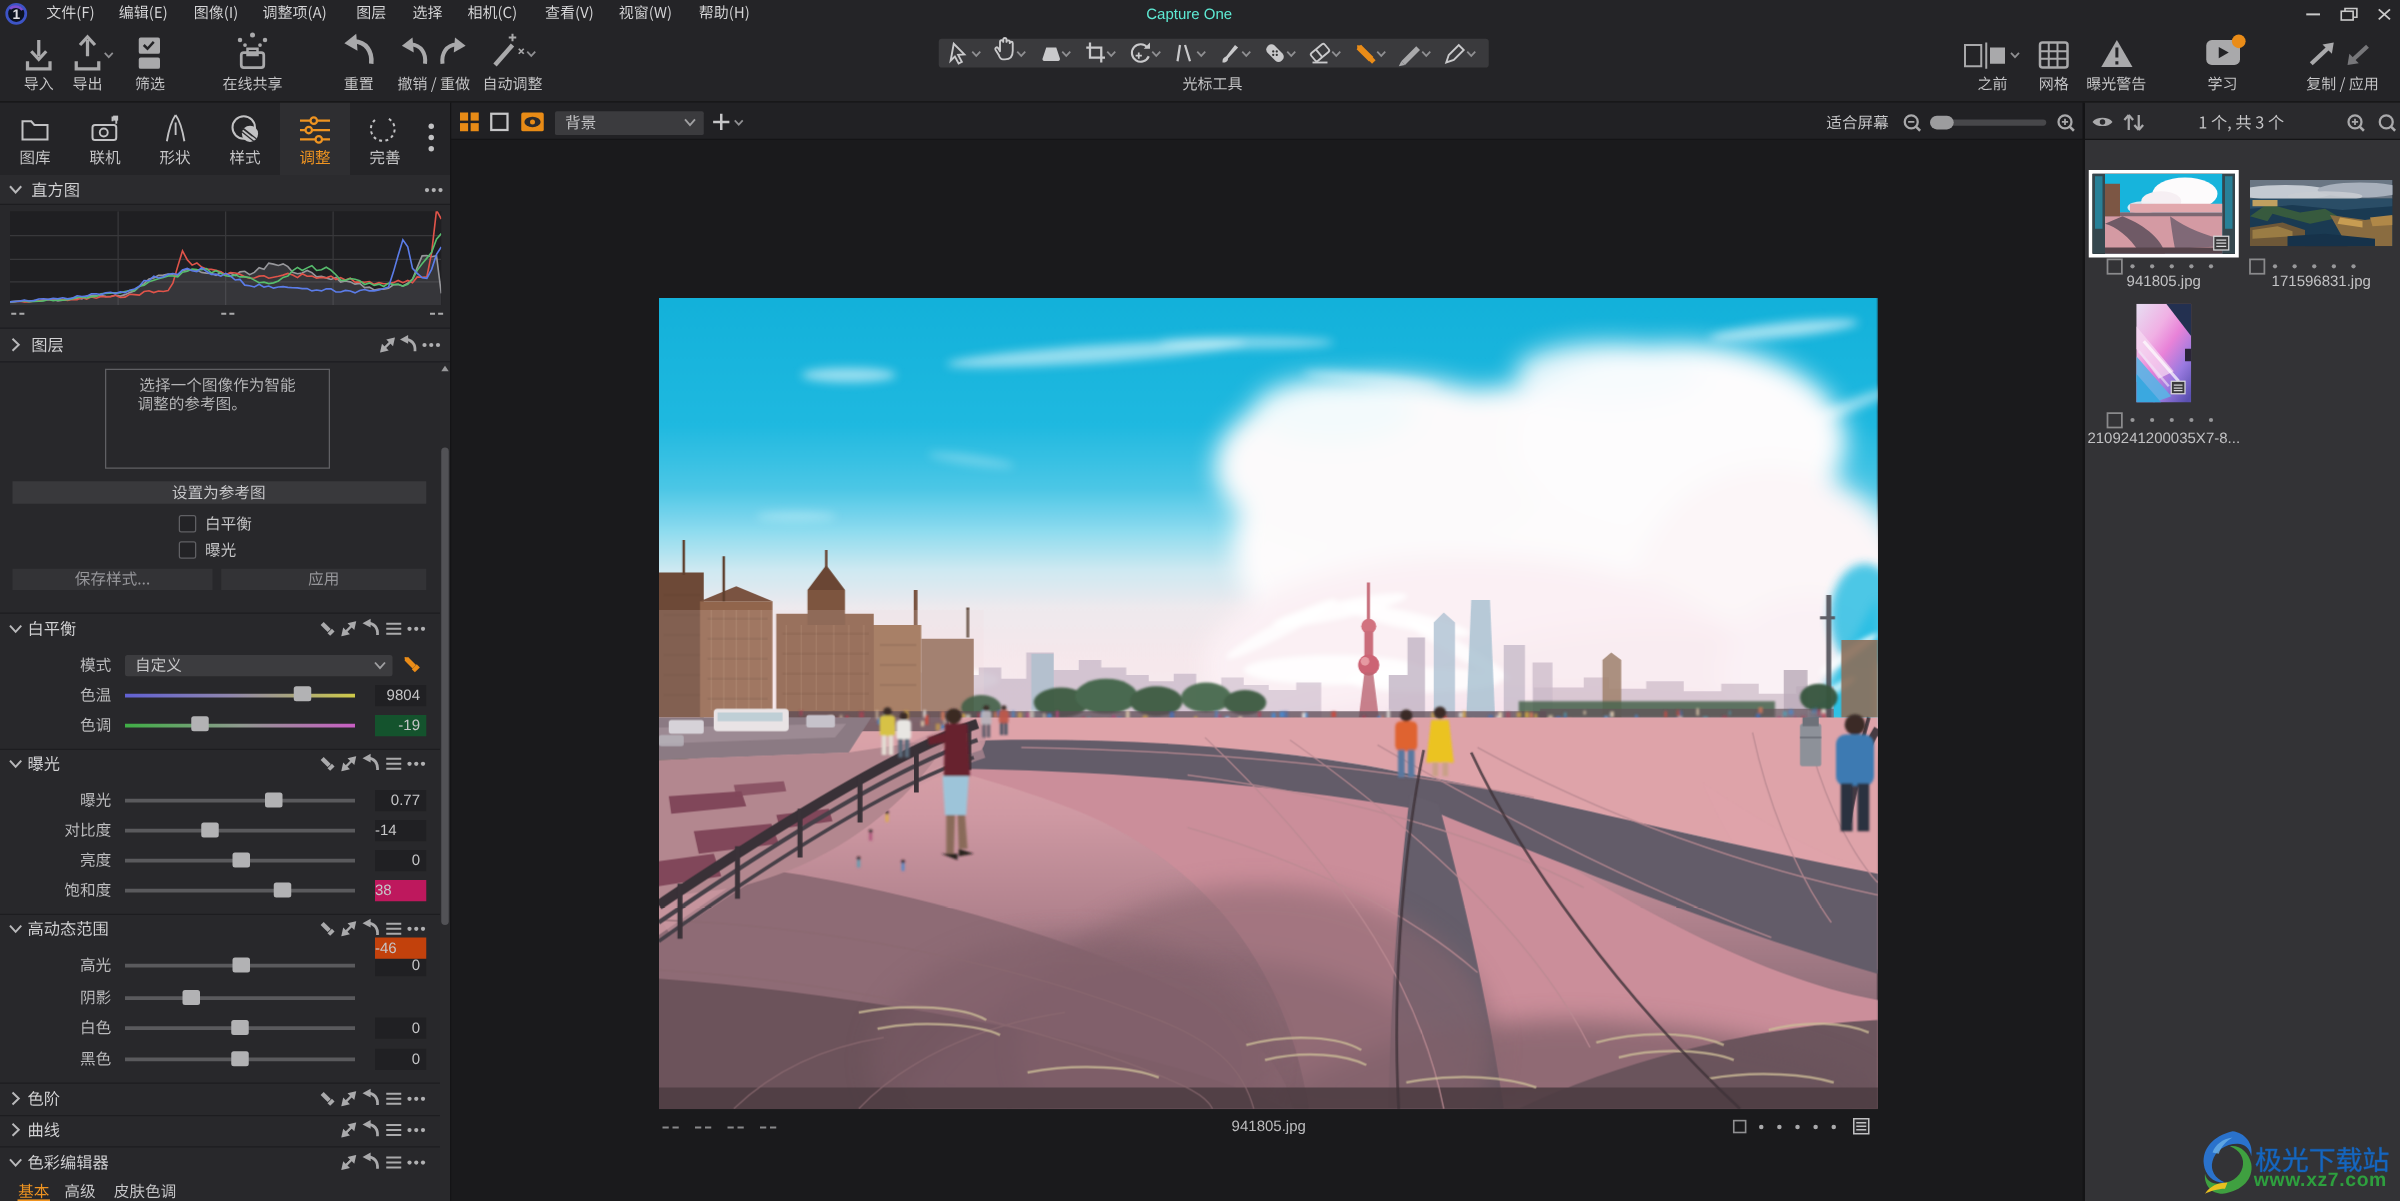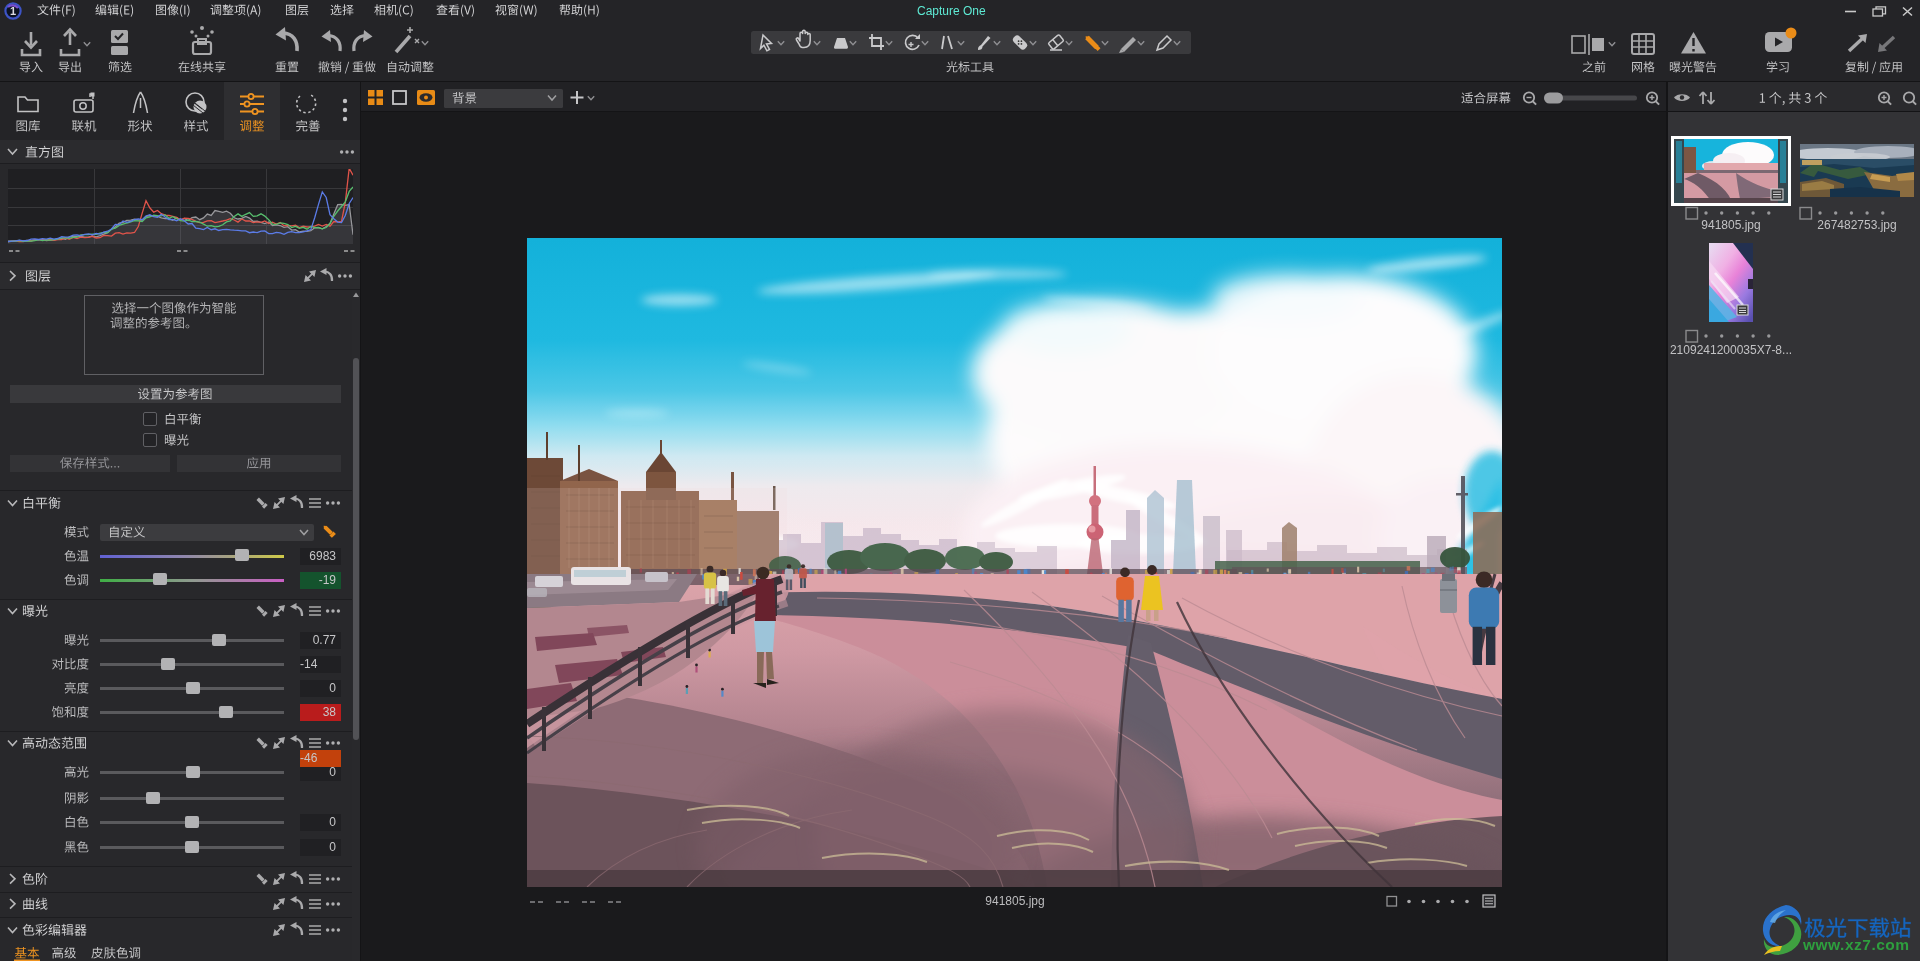--- a/index.html
+++ b/index.html
@@ -37,36 +37,36 @@
 <div class="abs" style="left:10px;top:385px;width:331px;height:18px;background:#39393c"></div>
 <div class="abs" style="left:10px;top:455px;width:160px;height:17px;background:#333336"></div>
 <div class="abs" style="left:177px;top:455px;width:164px;height:17px;background:#333336"></div>
 
 <div class="abs" style="left:0;top:490px;width:352px;height:1px;background:#1d1d20"></div>
 <div class="abs" style="left:100px;top:524px;width:214px;height:17px;background:#3c3c3f;border-radius:2px"></div>
 <div class="abs" style="left:100px;top:555px;width:184px;height:3px;background:linear-gradient(90deg,#6161d4,#8f86ae 45%,#a8a47e 72%,#cfca48)"></div>
 <div class="abs" style="left:100px;top:579px;width:184px;height:3px;background:linear-gradient(90deg,#3fae45,#8f9a8f 50%,#c95ec4)"></div>
 <div class="abs" style="left:235px;top:549px;width:14px;height:12px;background:#b2b2b4;border-radius:2px"></div>
 <div class="abs" style="left:153px;top:573px;width:14px;height:12px;background:#b2b2b4;border-radius:2px"></div>
-<div class="abs num" style="left:300px;top:548px;width:41px;height:17px;background:#202023;text-align:right;line-height:17px;padding-right:5px">6983</div>
+<div class="abs num" style="left:300px;top:548px;width:41px;height:17px;background:#202023;text-align:right;line-height:17px;padding-right:5px">9804</div>
 <div class="abs num" style="left:300px;top:572px;width:41px;height:17px;background:#14532d;text-align:right;line-height:17px;padding-right:5px">-19</div>
 
 <div class="abs" style="left:0;top:599px;width:352px;height:1px;background:#1d1d20"></div>
 <div class="abs" style="left:100px;top:639px;width:184px;height:2.5px;background:#5a5a5d"></div>
 <div class="abs" style="left:212px;top:634px;width:14px;height:12px;background:#b2b2b4;border-radius:2px"></div>
 <div class="abs num" style="left:300px;top:631.5px;width:41px;height:17px;background:#202023;text-align:right;line-height:17px;padding-right:5px">0.77</div>
 <div class="abs" style="left:100px;top:663px;width:184px;height:2.5px;background:#5a5a5d"></div>
 <div class="abs" style="left:161px;top:658px;width:14px;height:12px;background:#b2b2b4;border-radius:2px"></div>
 <div class="abs num" style="left:300px;top:655.5px;width:41px;height:17px;background:#202023;text-align:left;line-height:17px;padding-right:5px">-14</div>
 <div class="abs" style="left:100px;top:687px;width:184px;height:2.5px;background:#5a5a5d"></div>
 <div class="abs" style="left:186px;top:682px;width:14px;height:12px;background:#b2b2b4;border-radius:2px"></div>
 <div class="abs num" style="left:300px;top:679.5px;width:41px;height:17px;background:#202023;text-align:right;line-height:17px;padding-right:5px">0</div>
 <div class="abs" style="left:100px;top:711px;width:184px;height:2.5px;background:#5a5a5d"></div>
 <div class="abs" style="left:219px;top:706px;width:14px;height:12px;background:#b2b2b4;border-radius:2px"></div>
-<div class="abs num" style="left:300px;top:703.5px;width:41px;height:17px;background:#b91c1c;text-align:right;line-height:17px;padding-right:5px">38</div>
+<div class="abs num" style="left:300px;top:703.5px;width:41px;height:17px;background:#be185d;line-height:17px;padding-right:5px">38</div>
 <div class="abs" style="left:100px;top:771px;width:184px;height:2.5px;background:#5a5a5d"></div>
 <div class="abs" style="left:186px;top:766px;width:14px;height:12px;background:#b2b2b4;border-radius:2px"></div>
 <div class="abs num" style="left:300px;top:763.5px;width:41px;height:17px;background:#202023;text-align:right;line-height:17px;padding-right:5px">0</div>
 <div class="abs" style="left:100px;top:797px;width:184px;height:2.5px;background:#5a5a5d"></div>
 <div class="abs" style="left:146px;top:792px;width:14px;height:12px;background:#b2b2b4;border-radius:2px"></div>
 <div class="abs num" style="left:300px;top:750px;width:41px;height:17px;background:#c2410c;line-height:17px;padding-right:5px">-46</div>
 <div class="abs" style="left:100px;top:821px;width:184px;height:2.5px;background:#5a5a5d"></div>
 <div class="abs" style="left:185px;top:816px;width:14px;height:12px;background:#b2b2b4;border-radius:2px"></div>
 <div class="abs num" style="left:300px;top:813.5px;width:41px;height:17px;background:#202023;text-align:right;line-height:17px;padding-right:5px">0</div>
 <div class="abs" style="left:100px;top:846px;width:184px;height:2.5px;background:#5a5a5d"></div>
@@ -687,21 +687,21 @@
 <path d="M0 18 L30 54 L18 60 L0 36 Z" fill="#f6d8f2" opacity="0.75"></path>
 <path d="M0 42 L28 74 L14 79 L0 62 Z" fill="#5ab4e4" opacity="0.9"></path>
 <path d="M0 56 L20 79 L0 79 Z" fill="#3aa8e0"></path>
 <path d="M6 30 L34 62" stroke="#ffffff" stroke-width="2.5" opacity="0.7"></path>
 <path d="M2 38 L26 66" stroke="#f0e8f8" stroke-width="2" opacity="0.6"></path>
 <rect x="39" y="36" width="5" height="10" fill="#2a2438"></rect>
 <rect x="28" y="62" width="11" height="10" fill="#3a3a3c" stroke="#d8d8da"></rect>
 <path d="M30 65 h7 M30 67.5 h7 M30 69.5 h7" stroke="#d8d8da" stroke-width="1"></path>
 </svg></div>
 <div class="abs" style="left:1671px;top:218px;width:120px;text-align:center;font-size:12px;color:#c2c2c4">941805.jpg</div>
-<div class="abs" style="left:1797px;top:218px;width:120px;text-align:center;font-size:12px;color:#c2c2c4">267482753.jpg</div>
+<div class="abs" style="left:1797px;top:218px;width:120px;text-align:center;font-size:12px;color:#c2c2c4">171596831.jpg</div>
 <div class="abs" style="left:1666px;top:343px;width:130px;text-align:center;font-size:12px;color:#c2c2c4">2109241200035X7-8...</div>
 <div class="abs" style="left:1803px;top:936px;font-size:15.5px;font-weight:bold;color:#2e9f3e;letter-spacing:0.5px">www.xz7.com</div>
 <svg class="abs" style="left:1756px;top:903px" width="52" height="56" viewBox="0 0 52 56">
 <path d="M30 2 C14 6 6 16 7 28 C8 38 16 44 24 43 C16 40 12 33 14 26 C16 18 24 12 34 12 C40 12 44 16 45 22 C47 12 40 3 30 2 Z" fill="#2a72cc"></path>
 <path d="M22 52 C38 50 47 40 45 28 C43 19 36 13 28 14 C36 17 40 24 38 31 C36 39 28 44 18 44 C13 44 9 41 8 36 C7 45 13 52 22 52 Z" fill="#3fa040"></path>
 <path d="M8 52 C12 46 18 43 26 43 L24 48 C18 48 12 50 8 52 Z" fill="#e8c020"></path>
 <path d="M30 7 C22 8 16 13 14 19 L19 20 C21 14 25 10 30 7 Z" fill="#6ab0e8" opacity="0.8"></path>
 </svg>
 <div class="abs" style="left:917px;top:4px;font-size:12px;color:#5eead4">Capture One</div>
 

